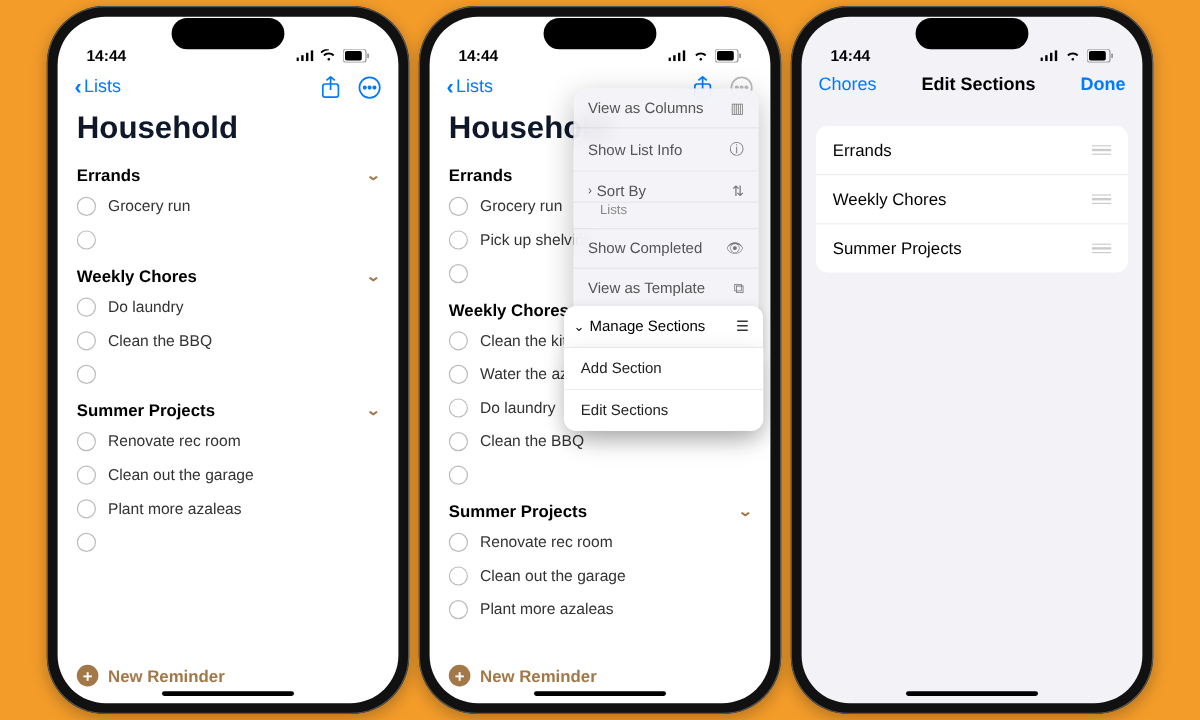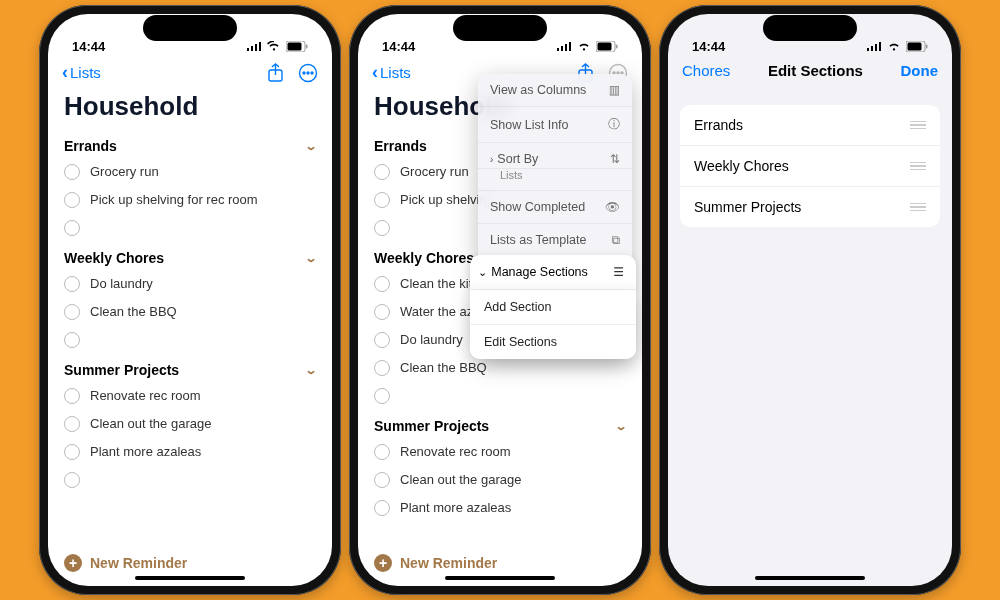--- a/index.html
+++ b/index.html
@@ -247,24 +247,20 @@
       <div class="section-header">
         <span>Errands</span>
         <span class="chev-down">⌄</span>
       </div>
       <div class="reminder-row">
           <span class="circle"></span>
           <span>Grocery run</span>
         </div>
       <div class="reminder-row">
           <span class="circle"></span>
-          <span>Pick up shelving for rec room</span>
-        </div>
-      <div class="reminder-row">
-          <span class="circle"></span>
         </div>
 
       <div class="section-header">
         <span>Weekly Chores</span>
         <span class="chev-down">⌄</span>
       </div>
       <div class="reminder-row">
           <span class="circle"></span>
           <span>Do laundry</span>
         </div>
@@ -436,21 +432,21 @@
         <span class="micon">⇅</span>
       </div>
       <div class="menu-item sub">
           <span style="padding-left:10px;">Lists</span>
         </div>
       <div class="menu-item">
           <span>Show Completed</span>
           <span class="micon">👁</span>
         </div>
       <div class="menu-item" style="border-bottom:none;">
-          <span>Lists as Template</span>
+          <span>View as Template</span>
           <span class="micon">⧉</span>
         </div>
       <div class="menu-item active">
         <div style="display:flex;align-items:center;gap:4px;">
             <span style="font-size:11px;">⌄</span>
             <span>Manage Sections</span>
           </div>
         <span class="micon" style="color:#333;">☰</span>
       </div>
       <div class="submenu">

